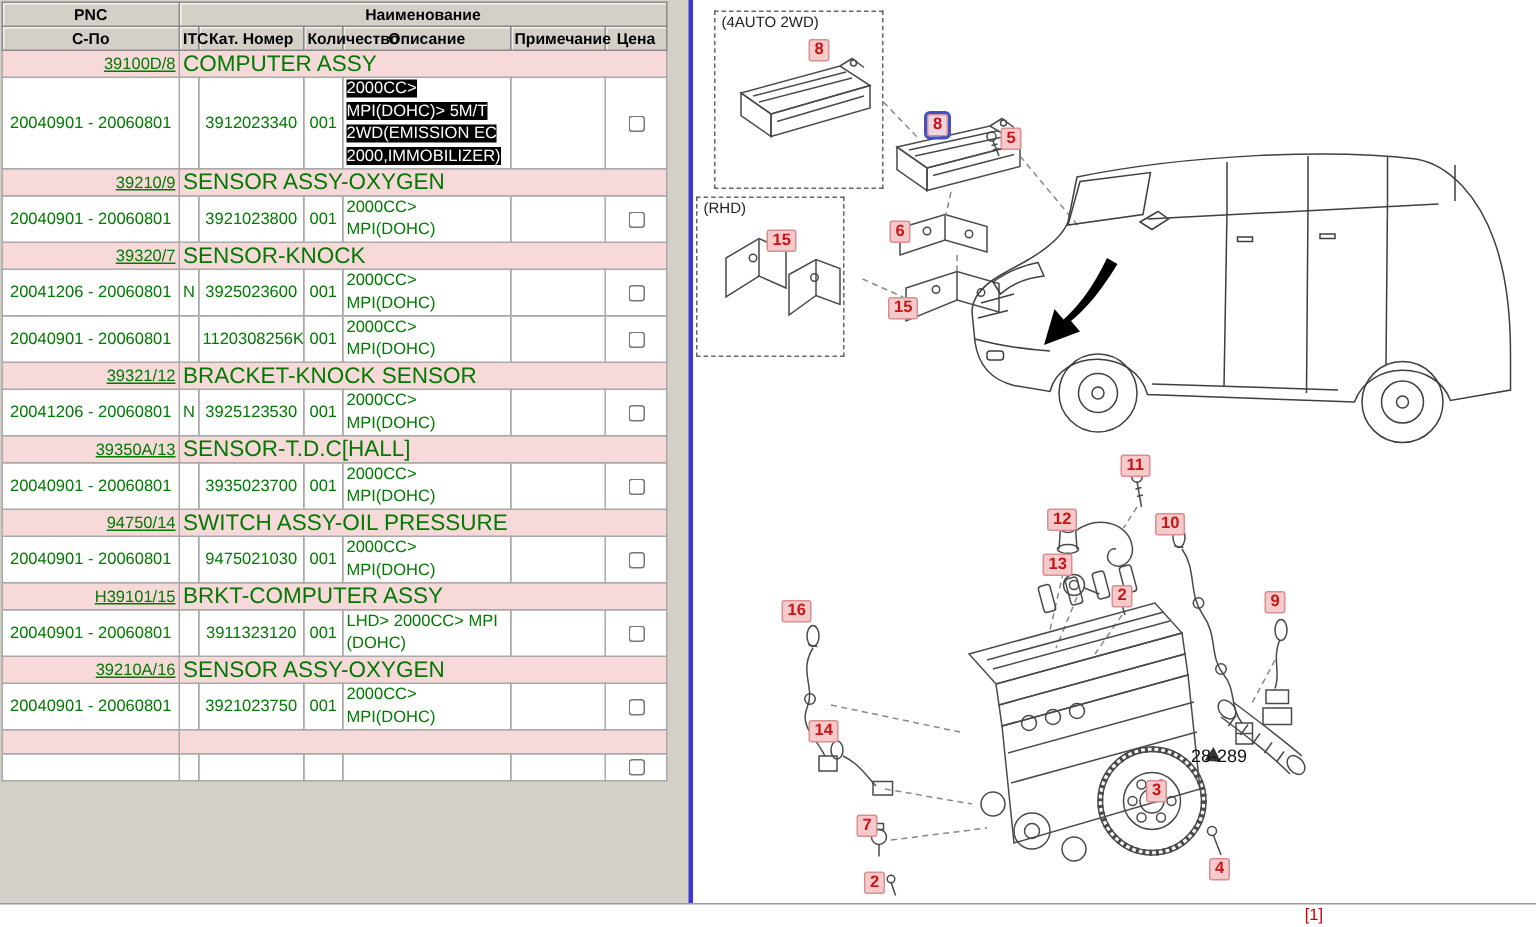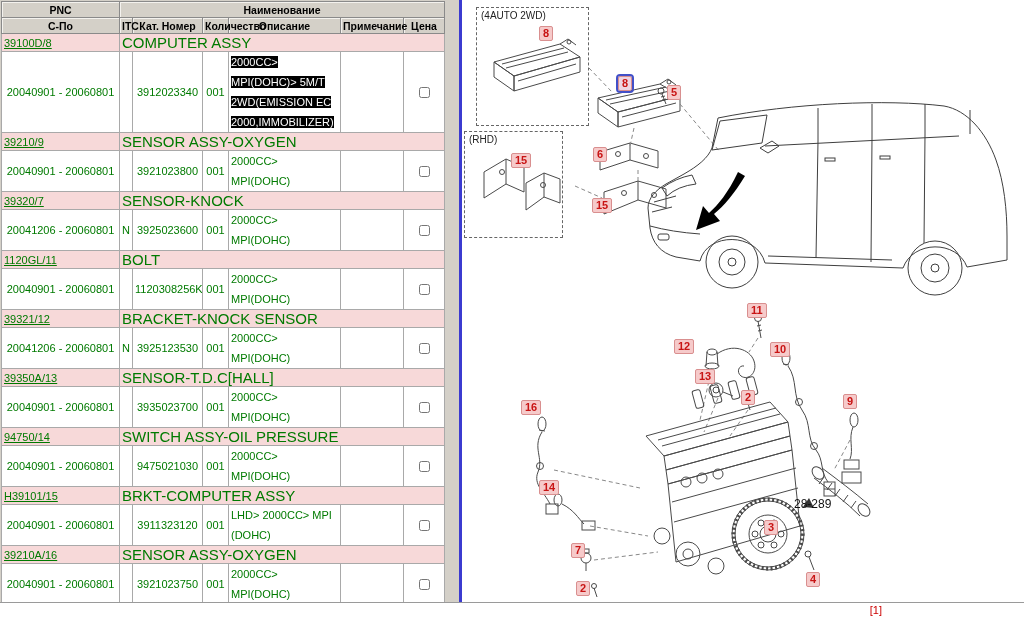--- a/index.html
+++ b/index.html
@@ -15,25 +15,25 @@
   #left-panel { position:absolute; left:0; top:0; width:408px; height:602px; padding:1px; }
   table#parts { border-collapse:collapse; table-layout:fixed; width:443px; font-size:11px; }
   #parts th, #parts td { border:1px solid #a9a9a9; padding:0 2px; overflow:hidden; }
   #parts thead tr { background:#d4d0c8; }
   #parts thead th {
     background:transparent; border:1px solid #8a8a8a; font-weight:bold; color:#000;
     font-size:10.5px; height:16px; white-space:nowrap; overflow:visible; text-align:center;
     box-shadow: inset 1px 1px 0 #f4f2ee;
   }
   tr.group td { background:#f7d9d9; color:#007a00; height:16px; }
-  td.pnc { text-align:left; }
+  td.pnc { text-align:right; }
   .pnc-link { color:#007a00; text-decoration:underline; cursor:pointer; }
   td.gname { font-size:15px; white-space:nowrap; }
   tr.data td { background:#ffffff; color:#007a00; text-align:center; height:18px; vertical-align:middle; white-space:nowrap; }
-  tr.data td.desc { text-align:left; white-space:normal; line-height:20px; padding:1px 2px; }
+  tr.data td.desc { text-align:left; white-space:normal; line-height:15px; padding:1px 2px; }
   span.hl { background:#000; color:#fff; }
   td.price { text-align:right; padding-right:4px; }
   input.cb { width:11px; height:11px; margin:0; vertical-align:middle; }
 
   
   #divider { position:absolute; left:459px; top:0; width:3px; height:602px; background:#3b3bd0; }
 
   
   #right-panel { position:absolute; left:462px; top:0; width:562px; height:602px; background:#fff; }
   #right-panel svg { position:absolute; left:0; top:0; pointer-events:none; }
@@ -120,24 +120,20 @@
       <tr class="data">
         <td>20041206 - 20060801</td>
         <td>N</td>
         <td>3925023600</td>
         <td>001</td>
         <td class="desc"><span>2000CC&gt; MPI(DOHC)</span></td>
         <td></td>
         <td class="price"><input type="checkbox" class="cb" style=""></td>
       </tr>
 
-      <tr class="group">
-        <td class="pnc"><a class="pnc-link">1120GL/11</a></td>
-        <td class="gname" colspan="6">BOLT</td>
-      </tr>
       <tr class="data">
         <td>20040901 - 20060801</td>
         <td></td>
         <td>1120308256K</td>
         <td>001</td>
         <td class="desc"><span>2000CC&gt; MPI(DOHC)</span></td>
         <td></td>
         <td class="price"><input type="checkbox" class="cb" style=""></td>
       </tr>
 
@@ -452,21 +448,21 @@
     <span class="inset-label">(RHD)</span>
   </div>
 
   <div class="callout" style="left:77px;top:26px">8</div>
   <div class="callout selected" style="left:156px;top:76px">8</div>
   <div class="callout" style="left:205px;top:85px">5</div>
   <div class="callout" style="left:131px;top:147px">6</div>
   <div class="callout" style="left:49px;top:153px">15</div>
   <div class="callout" style="left:130px;top:198px">15</div>
   <div class="callout" style="left:285px;top:303px">11</div>
-  <div class="callout" style="left:212px;top:339px">12</div>
+  <div class="callout" style="left:236px;top:339px">12</div>
   <div class="callout" style="left:308px;top:342px">10</div>
   <div class="callout" style="left:233px;top:369px">13</div>
   <div class="callout" style="left:279px;top:390px">2</div>
   <div class="callout" style="left:381px;top:394px">9</div>
   <div class="callout" style="left:59px;top:400px">16</div>
   <div class="callout" style="left:77px;top:480px">14</div>
   <div class="callout" style="left:109px;top:543px">7</div>
   <div class="callout" style="left:114px;top:581px">2</div>
   <div class="callout" style="left:302px;top:520px">3</div>
   <div class="callout" style="left:344px;top:572px">4</div>

